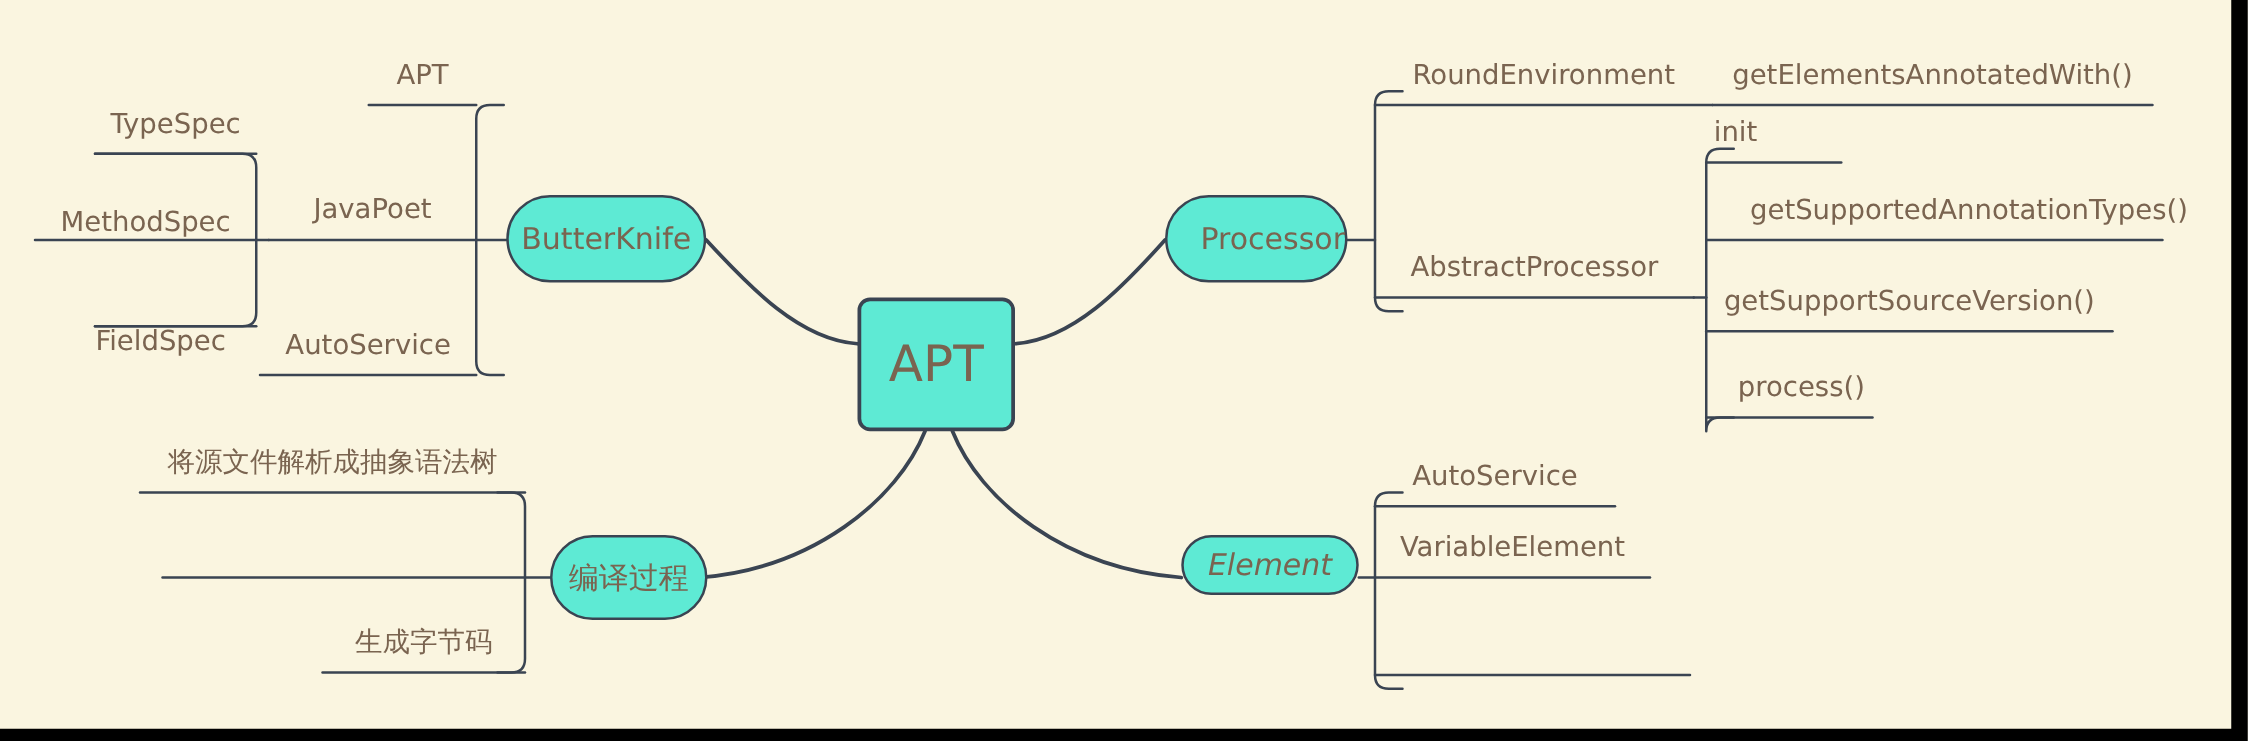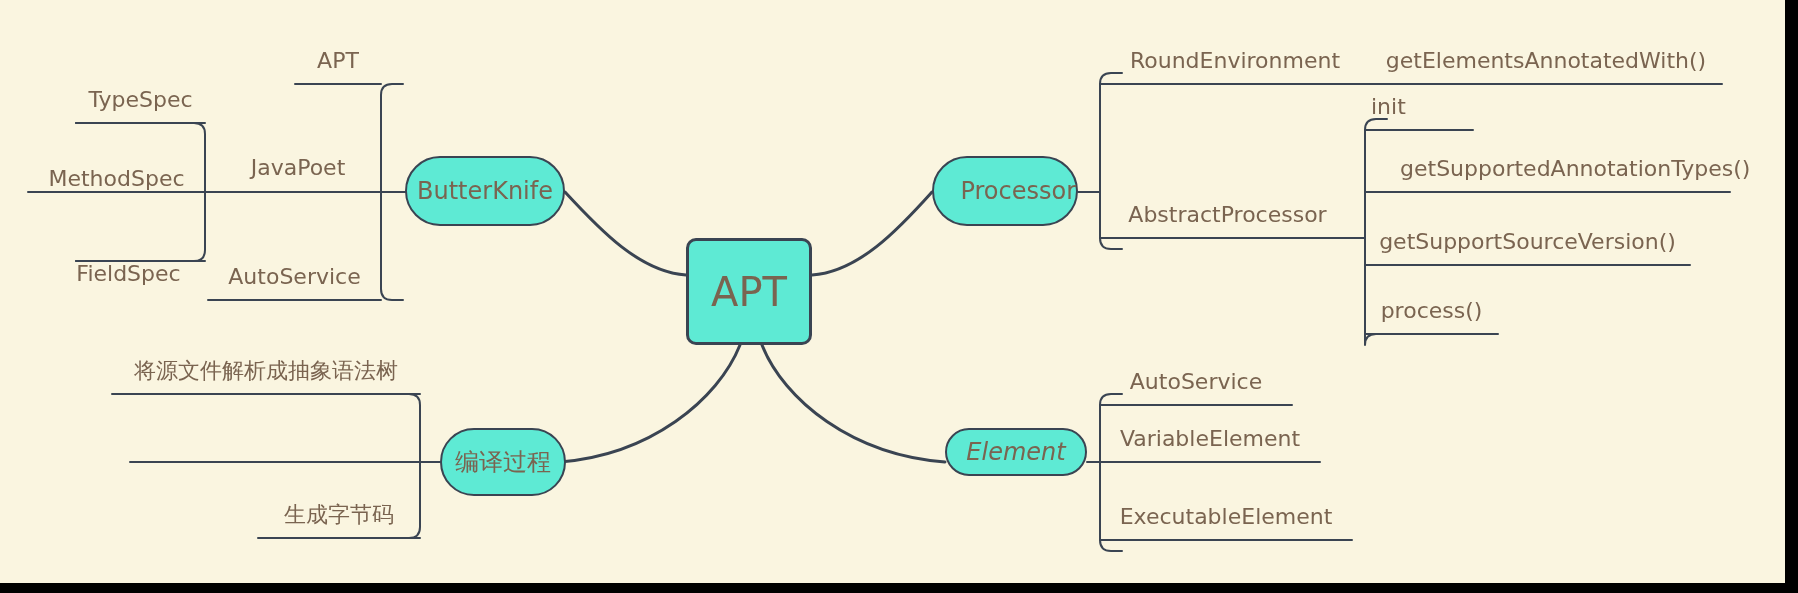--- a/index.html
+++ b/index.html
@@ -202,38 +202,35 @@
   </div>
 
   <div class="leaf" style="left:1365px; top:158px; width:365px; text-align:left;padding-left:29px;">
     <span class="txt">getSupportedAnnotationTypes()</span>
   </div>
 
   <div class="leaf" style="left:1365px; top:231px; width:325px; text-align:center;">
     <span class="txt">getSupportSourceVersion()</span>
   </div>
 
-  <div class="leaf" style="left:1365px; top:300px; width:133px; text-align:center;">
+  <div class="leaf" style="left:1365px; top:300px; width:133px; text-align:right;">
     <span class="txt">process()</span>
   </div>
 
   <div class="leaf" style="left:112px; top:360px; width:308px;">
     <span class="txt">将源文件解析成抽象语法树</span>
   </div>
 
 
   <div class="leaf" style="left:258px; top:504px; width:162px;">
     <span class="txt">生成字节码</span>
   </div>
 
   <div class="leaf" style="left:1100px; top:371px; width:192px;">
     <span class="txt">AutoService</span>
   </div>
 
   <div class="leaf" style="left:1100px; top:428px; width:220px;">
     <span class="txt">VariableElement</span>
   </div>
 
-  <div class="leaf" style="left:1100px; top:506px; width:252px;">
-    <span class="txt">ExecutableElement</span>
-  </div>
 
 </div>
 
 </body></html>

